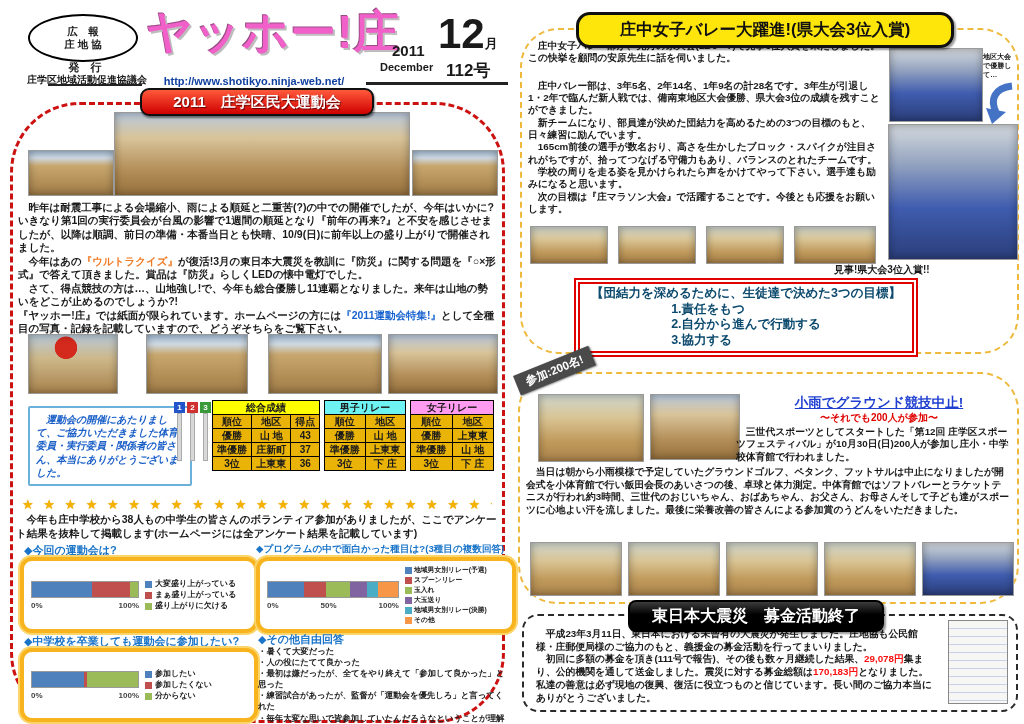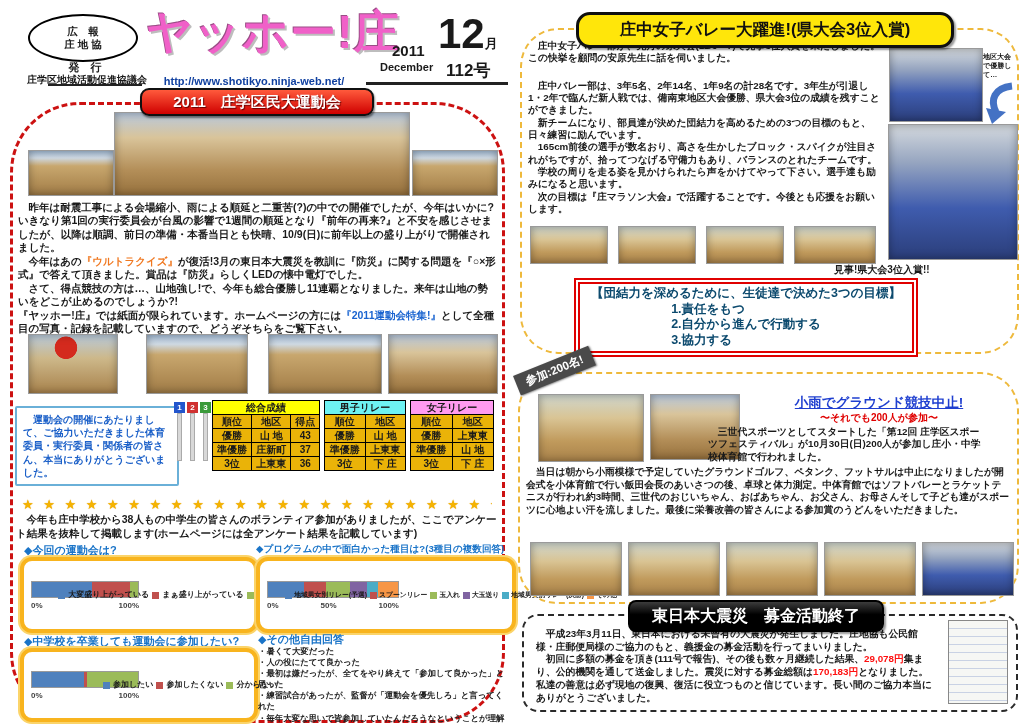--- a/index.html
+++ b/index.html
@@ -51,21 +51,21 @@
   .stars{color:#f5b301;font-size:13px;letter-spacing:3px;white-space:nowrap;overflow:hidden;
          text-shadow:0 0 1px #d89400;}
   
   .qhead{color:#1a74c8;font-weight:bold;white-space:nowrap;}
   .chart-card{border:4px solid #f8b41e;border-radius:12px;background:#fff;
       box-shadow:0 0 0 2px #fbd46a;display:flex;align-items:stretch;padding:6px 7px;gap:6px;}
   .plot{flex:1;display:flex;flex-direction:column;justify-content:center;}
   .bar{display:flex;height:15px;border:1px solid #9a9a9a;background:#fff;overflow:hidden;}
   .seg{height:100%;}
   .axis{display:flex;justify-content:space-between;font-size:8px;font-weight:bold;color:#444;margin-top:3px;}
-  .legend{display:flex;justify-content:center;gap:3px;}
+  .legend{display:flex;flex-direction:column;justify-content:center;gap:3px;}
   .lgi{display:flex;align-items:center;gap:3px;font-size:8px;font-weight:bold;line-height:1;white-space:nowrap;}
   .lgi .sw{width:7px;height:7px;flex:0 0 7px;}
   .legend.small .lgi{font-size:6.8px;gap:2px;}
   .free-list{font-size:8.4px;font-weight:bold;line-height:1.32;color:#222;}
   
   .jp-text{font-weight:bold;color:#1a1a1a;text-align:left;}
   .goals{border:2px solid #e00000;padding:2px;background:#fff;z-index:4;}
   .goals-in{border:2px solid #e00000;color:#0c4a6e;font-weight:bold;font-size:12.5px;
       line-height:1.25;padding:2px 4px;text-align:center;}
   .goals-items{display:inline-block;text-align:left;}
@@ -112,21 +112,21 @@
     <span>　今年はあの</span><span style="color:#f07820;">『ウルトラクイズ』</span><span>が復活!3月の東日本大震災を教訓に『防災』に関する問題を『○×形式』で答えて頂きました。賞品は『防災』らしくLEDの懐中電灯でした。</span><br>
     <span>　さて、得点競技の方は…、山地強し!で、今年も総合優勝し11連覇となりました。来年は山地の勢いをどこが止めるのでしょうか?!</span><br>
     <span>『ヤッホー!庄』では紙面が限られています。ホームページの方には</span><span style="color:#1a64d0;">『2011運動会特集!』</span><span>として全種目の写真・記録を記載していますので、どうぞそちらをご覧下さい。</span>
   </div>
 
   <div class="abs ph ph-ball" style="left:28px;top:334px;width:88px;height:58px;"></div>
   <div class="abs ph ph-field" style="left:146px;top:334px;width:100px;height:58px;"></div>
   <div class="abs ph ph-field" style="left:268px;top:334px;width:112px;height:58px;"></div>
   <div class="abs ph ph-crowd" style="left:388px;top:334px;width:108px;height:58px;"></div>
 
-  <div class="abs thanksbox" style="left:15px;top:406px;width:148px;">　運動会の開催にあたりまして、ご協力いただきました体育委員・実行委員・関係者の皆さん、本当にありがとうございました。</div>
+  <div class="abs thanksbox" style="left:28px;top:406px;width:148px;font-style:italic;">　運動会の開催にあたりまして、ご協力いただきました体育委員・実行委員・関係者の皆さん、本当にありがとうございました。</div>
   <div class="abs" style="left:174px;top:402px;display:flex;gap:2px;">
     <div>
         <div class="flaghead" style="background:#2255cc;">1</div>
         <div class="flagpole"></div>
       </div>
     <div>
         <div class="flaghead" style="background:#d03030;">2</div>
         <div class="flagpole"></div>
       </div>
     <div>
@@ -368,21 +368,21 @@
   <div class="abs note" style="left:664px;top:340px;white-space:nowrap;">※記事中の写真はバレー部の保護者の方から拝借し使用させて頂きました。</div>
 
   <div class="abs box-yel-dash" style="left:518px;top:372px;width:497px;height:228px;"></div>
   <div class="abs badge" style="left:514px;top:360px;">参加:200名!</div>
 
   <div class="abs ph ph-gym" style="left:538px;top:394px;width:104px;height:66px;"></div>
   <div class="abs ph ph-crowd" style="left:650px;top:394px;width:88px;height:64px;"></div>
 
   <div class="abs headline-blue" style="left:748px;top:394px;width:262px;">小雨でグラウンド競技中止!</div>
   <div class="abs sub-red" style="left:748px;top:411px;width:262px;">〜それでも200人が参加〜</div>
-  <div class="abs jp-text" style="left:708px;top:426px;width:276px;font-size:9.8px;line-height:1.26;">　三世代スポーツとしてスタートした「第12回 庄学区スポーツフェスティバル」が10月30日(日)200人が参加し庄小・中学校体育館で行われました。</div>
+  <div class="abs jp-text" style="left:736px;top:426px;width:276px;font-size:9.8px;line-height:1.26;">　三世代スポーツとしてスタートした「第12回 庄学区スポーツフェスティバル」が10月30日(日)200人が参加し庄小・中学校体育館で行われました。</div>
   <div class="abs jp-text" style="left:526px;top:466px;width:484px;font-size:9.8px;line-height:1.28;">　当日は朝から小雨模様で予定していたグラウンドゴルフ、ペタンク、フットサルは中止になりましたが開会式を小体育館で行い飯田会長のあいさつの後、卓球と体力測定。中体育館ではソフトバレーとラケットテニスが行われ約3時間、三世代のおじいちゃん、おばあちゃん、お父さん、お母さんそして子ども達がスポーツに心地よい汗を流しました。最後に栄養改善の皆さんによる参加賞のうどんをいただきました。</div>
 
   <div class="abs ph ph-gym" style="left:530px;top:542px;width:90px;height:52px;"></div>
   <div class="abs ph ph-gym" style="left:628px;top:542px;width:90px;height:52px;"></div>
   <div class="abs ph ph-gym" style="left:726px;top:542px;width:90px;height:52px;"></div>
   <div class="abs ph ph-gym" style="left:824px;top:542px;width:90px;height:52px;"></div>
   <div class="abs ph ph-team" style="left:922px;top:542px;width:90px;height:52px;"></div>
 
   <div class="abs box-blk-dash" style="left:522px;top:614px;width:492px;height:94px;"></div>
   <div class="abs banner-blk" style="left:628px;top:600px;width:252px;height:28px;">東日本大震災　募金活動終了</div>

